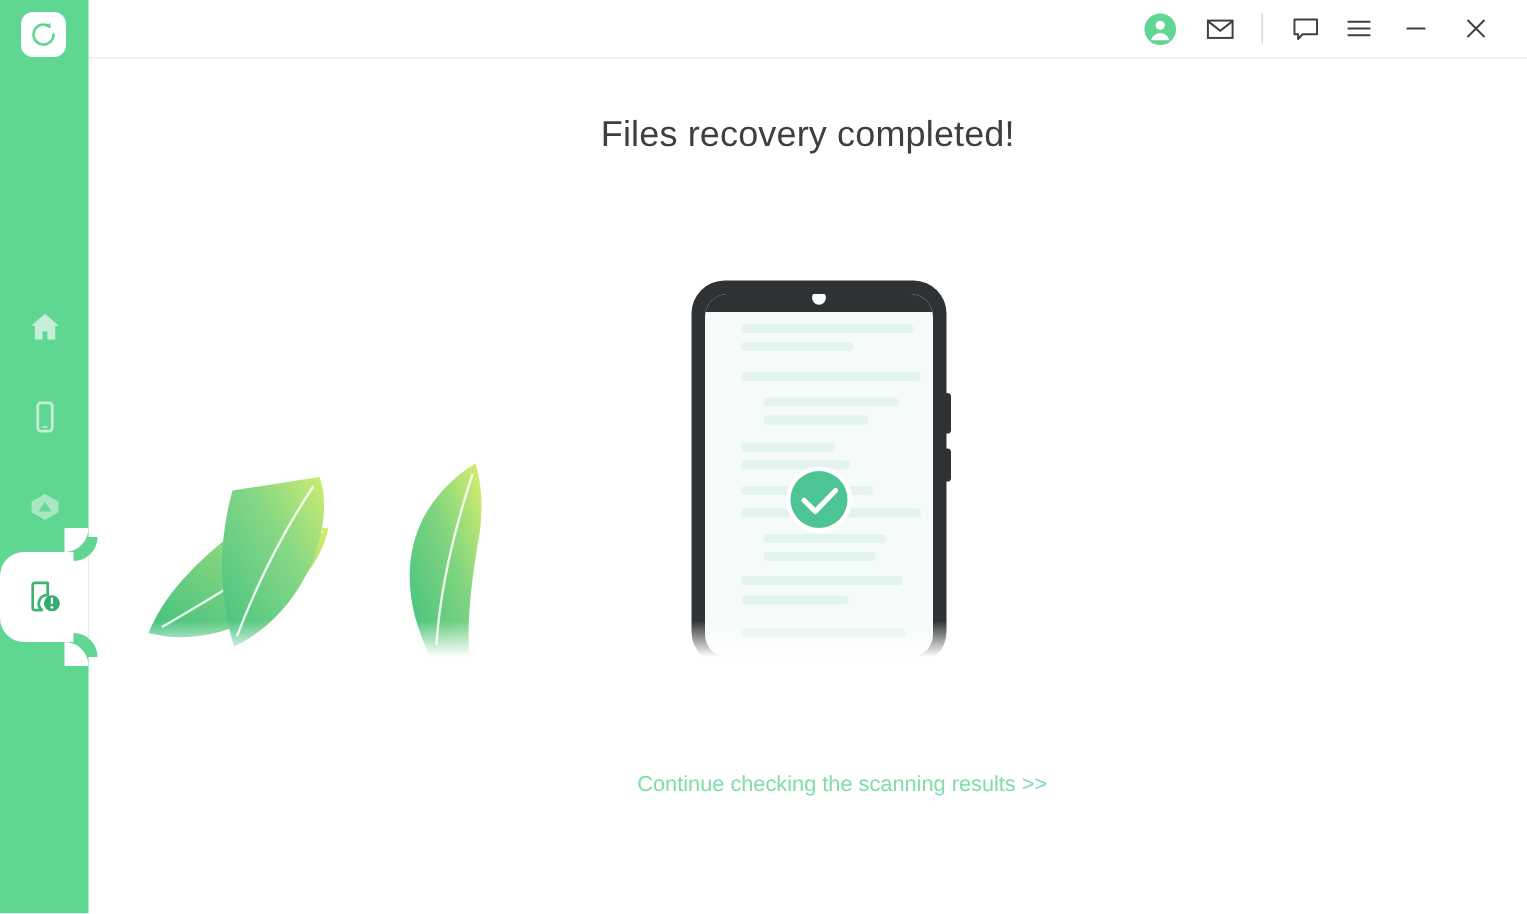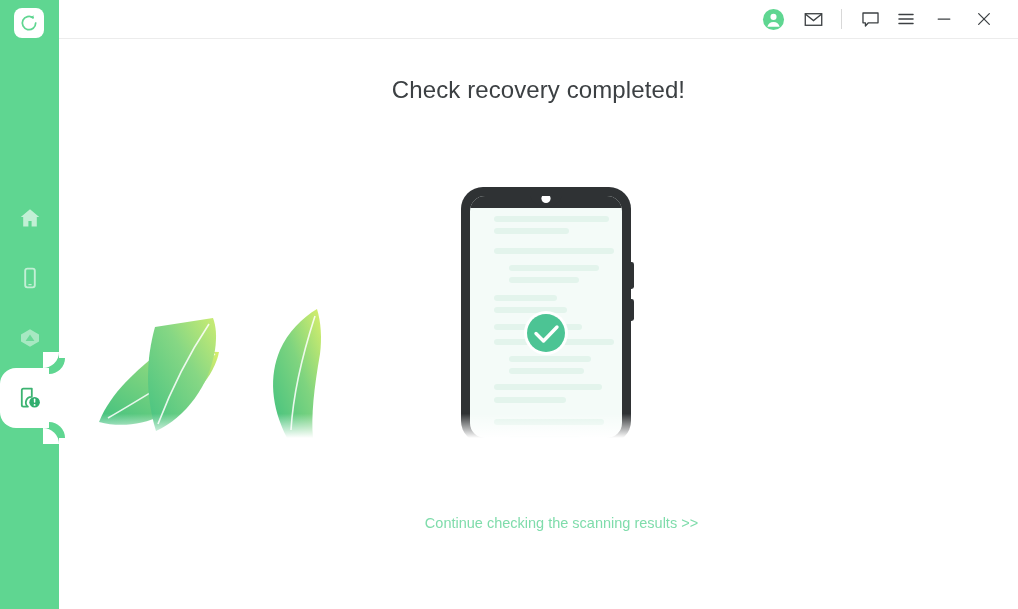--- a/index.html
+++ b/index.html
@@ -237,21 +237,21 @@
           <g stroke="#3c4043" stroke-width="1.5" stroke-linecap="round">
             <line x1="5.6" y1="5.6" x2="18.4" y2="18.4"></line>
             <line x1="18.4" y1="5.6" x2="5.6" y2="18.4"></line>
           </g>
         </svg>
       </div>
     </div>
 
     <div class="content">
 
-      <h1 class="page-title">Check recovery completed!</h1>
+      <h1 class="page-title">Files recovery completed!</h1>
 
       <div class="illustration">
         <svg width="960" height="254" viewBox="0 0 960 254">
           <defs>
             <linearGradient id="leafA" x1="0" y1="1" x2="1" y2="0">
               <stop offset="0%" stop-color="#3fc07f"></stop>
               <stop offset="55%" stop-color="#7fd47f"></stop>
               <stop offset="100%" stop-color="#d9ef6b"></stop>
             </linearGradient>
             <linearGradient id="leafB" x1="0" y1="1" x2="1" y2="0">

